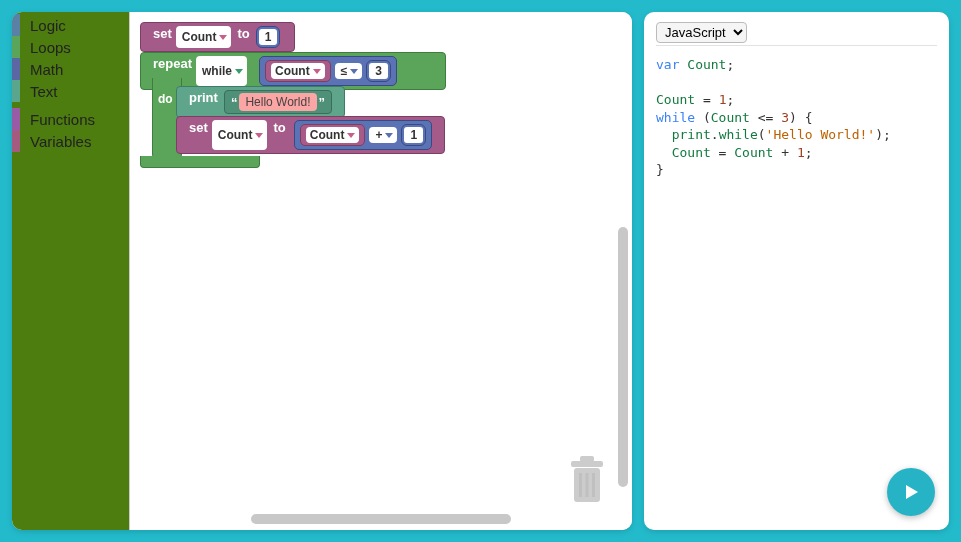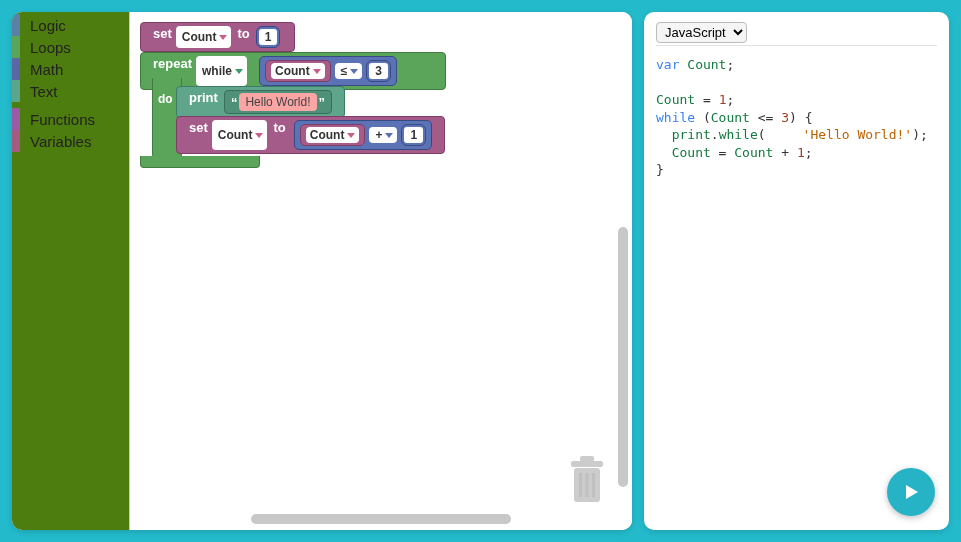--- a/index.html
+++ b/index.html
@@ -179,21 +179,21 @@
   }
   pre.code {
     font-family: Menlo, Consolas, monospace;
     font-size: 13px;
     line-height: 1.35;
     white-space: pre;
   }
   .kw { color: #3b82f6; }
   .ident { color: #127a3e; }
   .num { color: #a04020; }
-  .str { color: #bd6200; margin-left: 37px; }
+  .str { color: #bd6200; }
   .plain { color: #333; }
   .play {
     position: absolute;
     right: 14px;
     bottom: 14px;
     width: 48px; height: 48px;
     border-radius: 50%;
     background: #27b3c6;
     display: flex;
     align-items: center;

